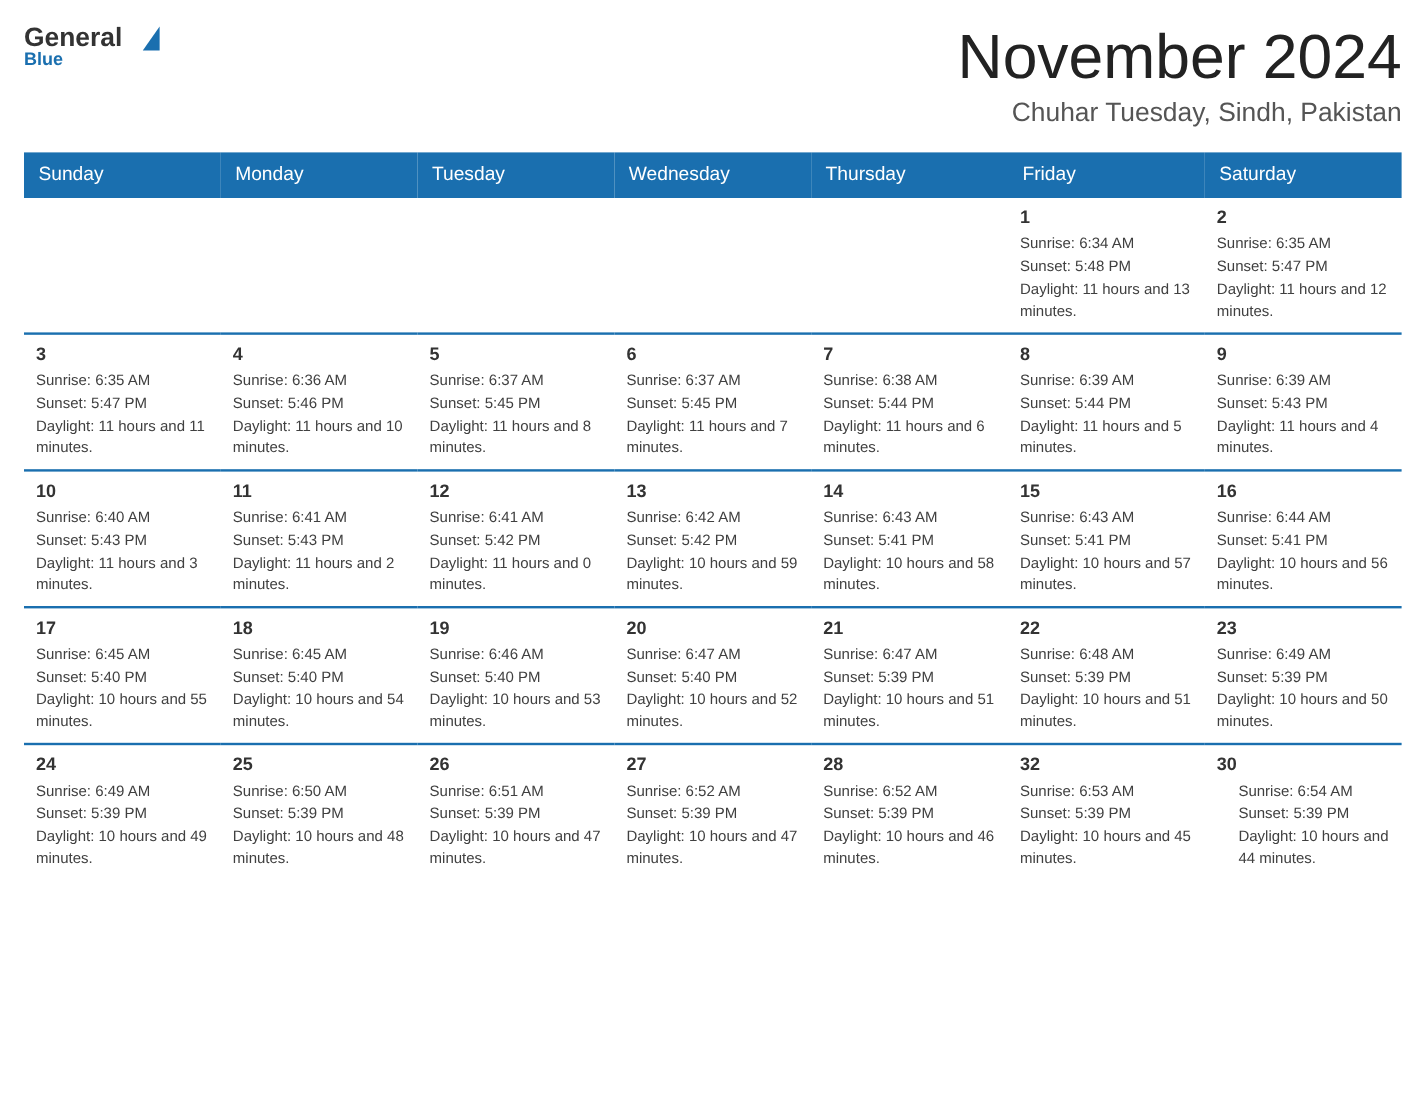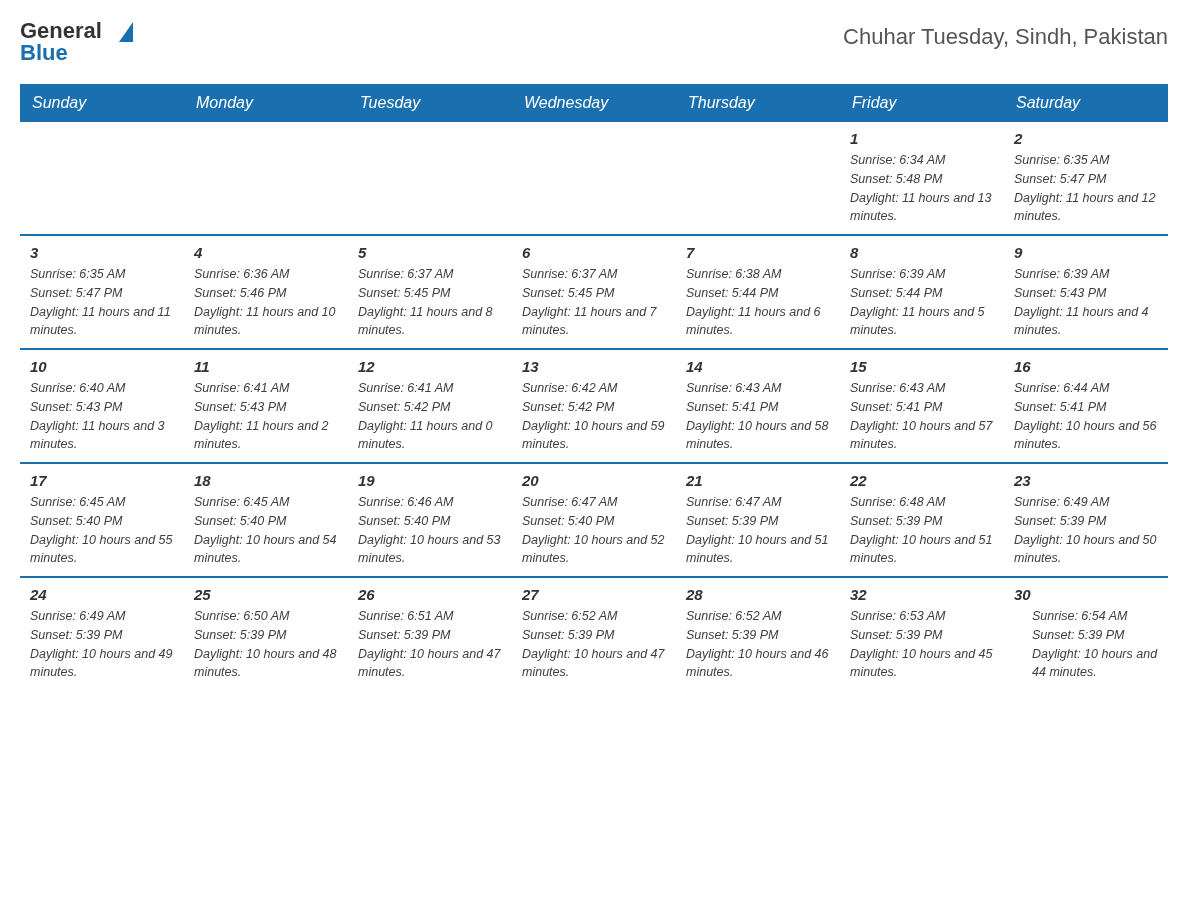--- a/index.html
+++ b/index.html
@@ -20,42 +20,41 @@
       display: flex;
       align-items: center;
       gap: 4px;
     }
     .logo-text-general {
       font-size: 22px;
       font-weight: bold;
       color: #333;
     }
     .logo-text-blue {
-      font-size: 22px;
+      font-size: 15px;
       font-weight: bold;
       color: #1a6faf;
     }
     .title-block {
       text-align: right;
     }
     .main-title {
       font-size: 52px;
       font-weight: normal;
       color: #222;
       line-height: 1.1;
     }
     .subtitle {
       font-size: 22px;
       color: #555;
       margin-top: 4px;
     }
     table {
       width: 100%;
       border-collapse: collapse;
-      font-style: italic;
     }
     thead tr {
       background-color: #1a6faf;
     }
     thead th {
       color: #fff;
       text-align: left;
       padding: 10px 12px;
       font-size: 16px;
       font-weight: normal;
@@ -99,20 +98,21 @@
       <div style="display:flex;align-items:center;gap:17px;">
         <span class="logo-text-general">General</span>
         <span style="display:inline-block;width:0;height:0;border-left:14px solid transparent;border-right:0px solid transparent;border-bottom:20px solid #1a6faf;margin-bottom:-2px;"></span>
       </div>
       <div>
         <span class="logo-text-blue">Blue</span>
       </div>
     </div>
   </div>
   <div class="title-block">
+    <div class="main-title">November 2024</div>
     <div class="subtitle">Chuhar Tuesday, Sindh, Pakistan</div>
   </div>
 </div>
 
 <table>
   <thead>
     <tr>
     <th>Sunday</th>
         <th>Monday</th>
         <th>Tuesday</th>

